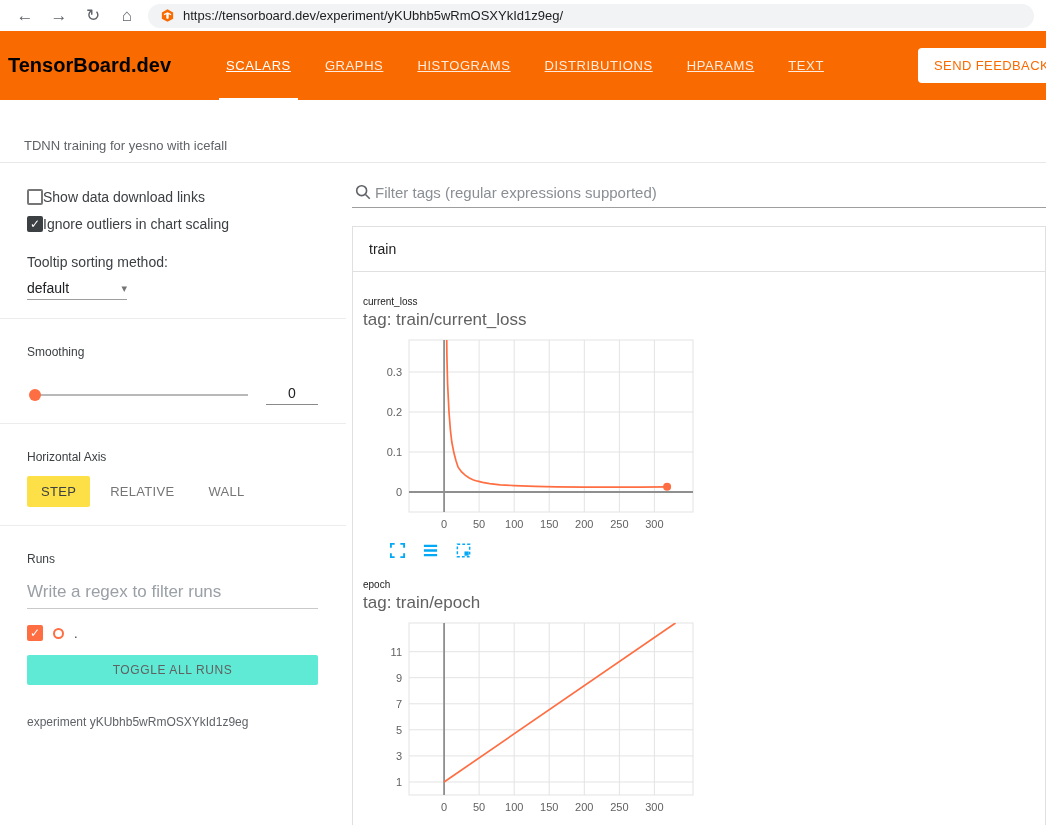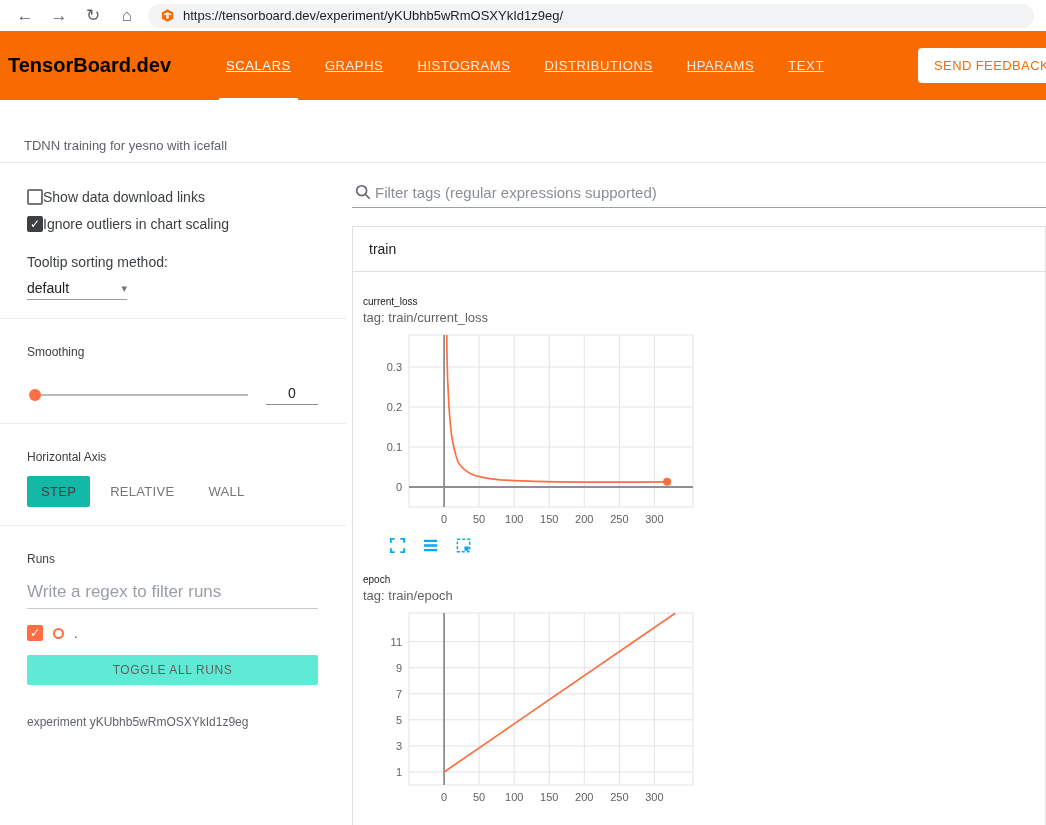--- a/index.html
+++ b/index.html
@@ -50,41 +50,41 @@
   .sb-heading { font-size:12px; color:#3c4043; }
   .slider-row { display:flex; align-items:center; margin-top:26px; }
   .slider-track { flex:1; height:2px; background:#b9b9b9; position:relative; margin:0 18px 0 6px; }
   .slider-thumb { position:absolute; left:-4px; top:-5px; width:12px; height:12px; border-radius:50%;
     background:var(--run,#ff6e42); cursor:pointer; }
   .slider-value { width:52px; text-align:center; font-size:14px; color:#202124;
     border-bottom:1px solid #8a8a8a; padding-bottom:3px; }
   .axis-btns { display:flex; gap:6px; margin-top:12px; }
   .axis-btn { border:none; background:transparent; color:#757575; font-size:13px; letter-spacing:.3px;
     padding:8px 14px; border-radius:2px; cursor:pointer; font-family:inherit; }
-  .axis-btn.active { background:#14b8a6; color:#3c4043; }
+  .axis-btn.active { background:#fde047; color:#3c4043; }
   .runs-filter { width:100%; border:none; border-bottom:1px solid #c9c9c9; font-size:17px; padding:6px 0;
     margin-top:10px; outline:none; color:#202124; font-family:inherit; }
   .runs-filter::placeholder { color:#9aa0a6; }
   .run-row { display:flex; align-items:center; gap:10px; margin-top:16px; }
   .run-swatch { width:11px; height:11px; border:2px solid var(--run,#ff6e42); border-radius:50%; }
   .run-name { font-size:13px; color:#3c4043; }
   .toggle-all { width:100%; margin-top:14px; background:#5eead4; border:none; border-radius:2px;
     color:#616161; font-size:12px; letter-spacing:.6px; padding:8px 0; cursor:pointer; font-family:inherit; }
   .exp-note { margin-top:30px; font-size:12px; color:#5f6368; }
   
   .filter-row { display:flex; align-items:center; gap:3px; padding:20px 0 6px 2px;
     border-bottom:1px solid #9e9e9e; }
   .filter-input { flex:1; border:none; outline:none; font-size:15px; color:#202124; font-family:inherit; }
   .filter-input::placeholder { color:#8a8f94; }
   .tag-card { margin-top:18px; border:1px solid #e0e0e0; background:#fff; min-height:620px; }
   .tag-card-header { padding:14px 16px; font-size:14px; color:#212121; border-bottom:1px solid #e0e0e0; cursor:pointer; }
   .charts-grid { display:flex; flex-wrap:wrap; padding:12px 0 0 4px; }
   .chart-card { width:348px; padding:12px 6px 8px 6px; }
   .chart-title { font-size:10px; color:#212121; }
-  .chart-tag { font-size:13px; color:#616161; margin:3px 0 6px 0; }
+  .chart-tag { font-size:17px; color:#616161; margin:3px 0 6px 0; }
   .chart-svg { display:block; cursor:crosshair; }
   .chart-actions { display:flex; gap:16px; margin-top:6px; padding-left:26px; }
   .chart-icon { color:var(--icon-blue,#03a9f4); cursor:pointer; display:inline-flex; }
   text.tick { font-family:"Liberation Sans","DejaVu Sans",sans-serif; }
 </style>
 </head>
 <body>
 
 <div class="browser-bar">
   <span class="nav-icon">←</span>

